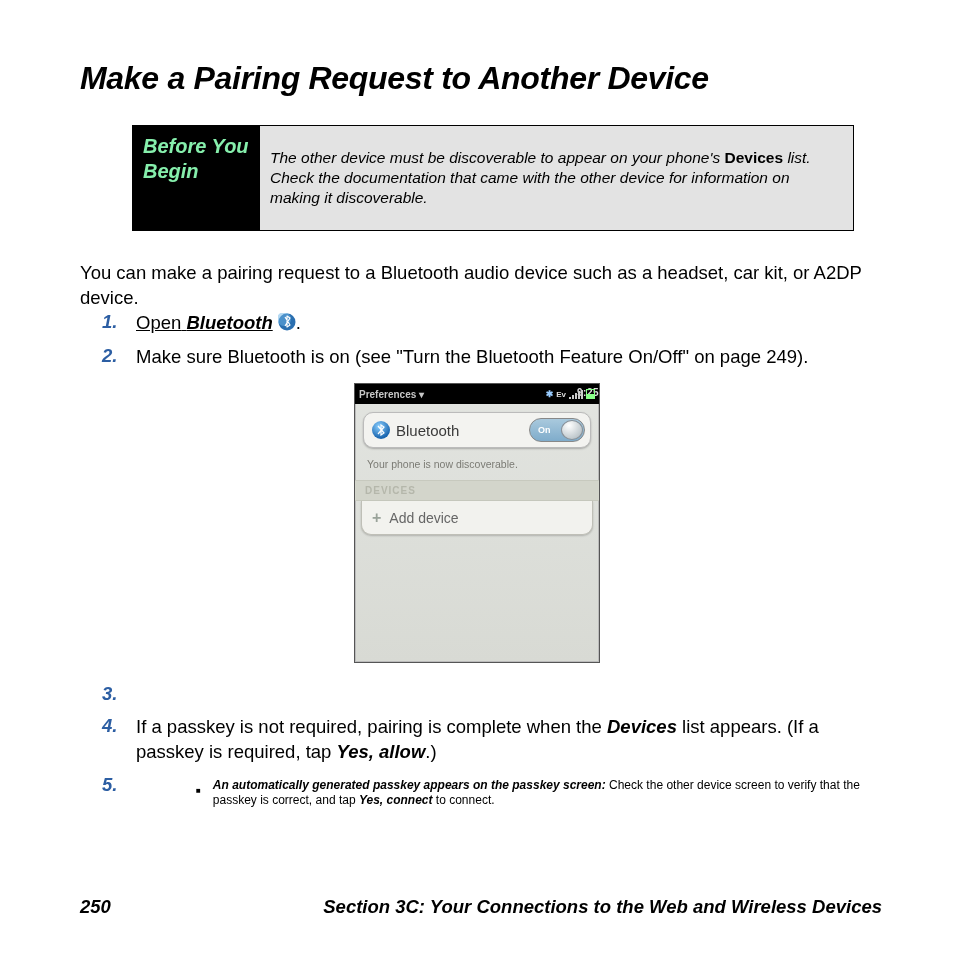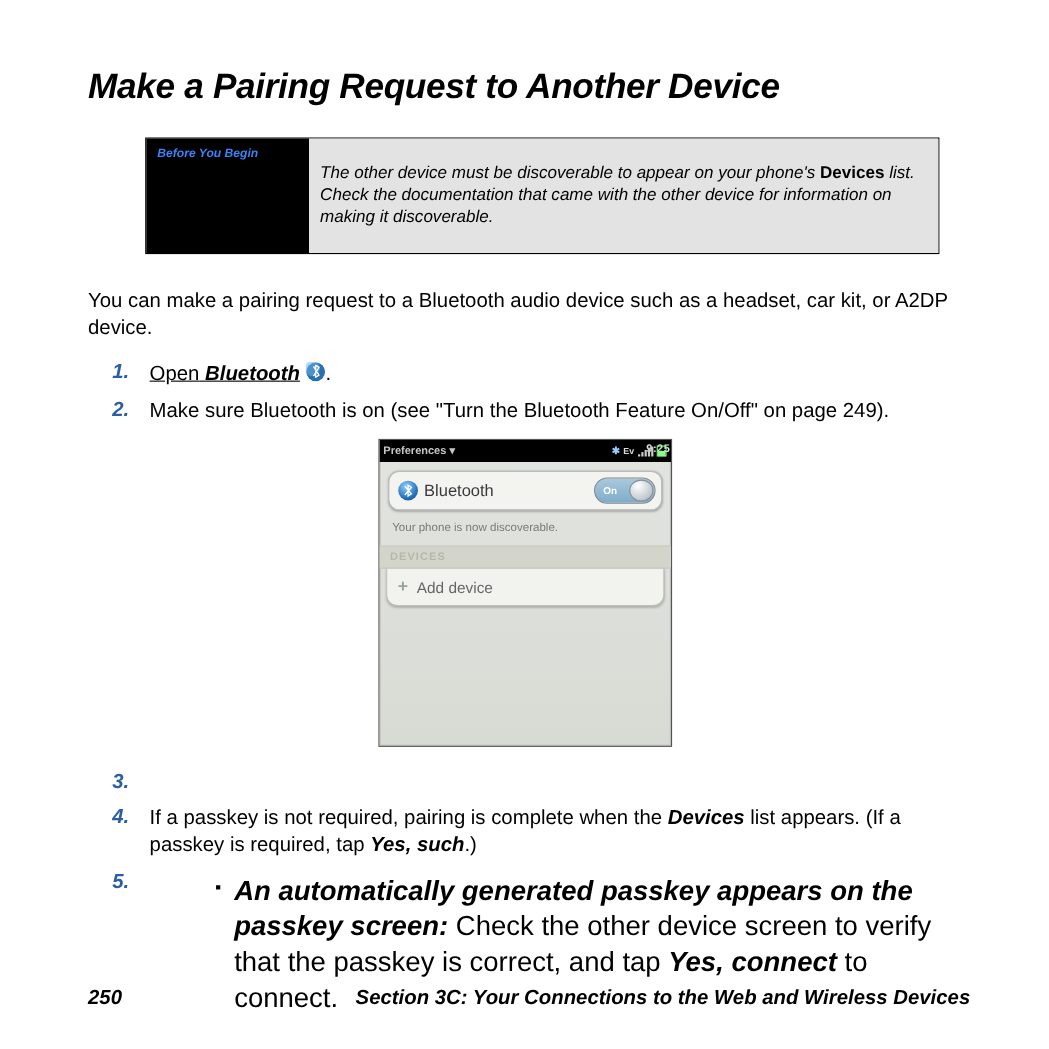--- a/index.html
+++ b/index.html
@@ -20,42 +20,42 @@
     letter-spacing: -0.3px;
   }
   .callout {
     width: 722px;
     margin-left: 52px;
     border: 1px solid #000;
     display: flex;
     margin-bottom: 30px;
   }
   .callout-label {
-    width: 148px;
+    width: 127px;
     background: #000;
-    color: #3b82f6;
-    font-style: italic;
-    font-weight: bold;
-    font-size: 11px;
+    color: #86efac;
+    font-style: italic;
+    font-weight: bold;
+    font-size: 20px;
     padding: 8px 10px;
     line-height: 1.25;
   }
   .callout-body {
     flex: 1;
     background: #e3e3e3;
     padding: 22px 10px;
     font-style: italic;
     font-size: 15.5px;
     line-height: 1.3;
   }
   .callout-body .nonitalic { font-style: normal; font-weight: bold; }
   .intro {
     font-size: 18.5px;
     line-height: 1.35;
-    margin-bottom: 16px;
+    margin-bottom: 0;
   }
   ol.steps {
     list-style: none;
     margin-left: 22px;
   }
   ol.steps > li {
     display: flex;
     margin-bottom: 10px;
   }
   ol.steps > li > .num {
@@ -78,21 +78,21 @@
     justify-content: center;
     vertical-align: -2px;
   }
   .screenshot-wrap {
     width: 100%;
     display: flex;
     justify-content: center;
     margin: 14px 0 20px 0;
   }
   .phone {
-    width: 267px;
+    width: 246px;
     height: 280px;
     border: 1px solid #555;
     background: linear-gradient(#e2e4e0, #d8dad4);
     position: relative;
     overflow: hidden;
     box-shadow: 0 0 0 1px #bbb inset;
   }
   .phone .statusbar {
     height: 20px;
     background: #000;
@@ -155,21 +155,21 @@
     box-shadow: 0 1px 2px rgba(0,0,0,.2);
   }
   .phone .plus { color:#9aa39a; font-weight:bold; font-size:16px; }
   ul.bullets {
     list-style: none;
     margin-left: 60px;
     margin-top: 4px;
   }
   ul.bullets > li {
     display:flex;
-    font-size:25px;
+    font-size:12px;
     line-height:1.3;
     margin-bottom:8px;
   }
   ul.bullets > li::before {
     content: "■";
     font-size: 8px;
     color:#000;
     margin-right: 12px;
     margin-top: 8px;
     flex-shrink:0;
@@ -250,21 +250,21 @@
   </div>
 </div>
 
 <ol class="steps">
   <li>
     <span class="num">3.</span>
   </li>
   <li>
     <span class="num">4.</span>
     <span class="txt">
-      <span>If a passkey is not required, pairing is complete when the </span><span class="bi">Devices</span><span> list appears. (If a passkey is required, tap </span><span class="bi">Yes, such</span><span>.)</span>
+      <span>If a passkey is not required, pairing is complete when the </span><span class="bi">Devices</span><span> list appears. (If a passkey is required, tap </span><span class="bi">Yes, allow</span><span>.)</span>
     </span>
   </li>
   <li>
     <span class="num">5.</span>
     <span class="txt">
       <ul class="bullets">
         <li>
           <span>
             <span class="bi">An automatically generated passkey appears on the passkey screen:</span><span> Check the other device screen to verify that the passkey is correct, and tap </span><span class="bi">Yes, connect</span><span> to connect.</span>
           </span>

